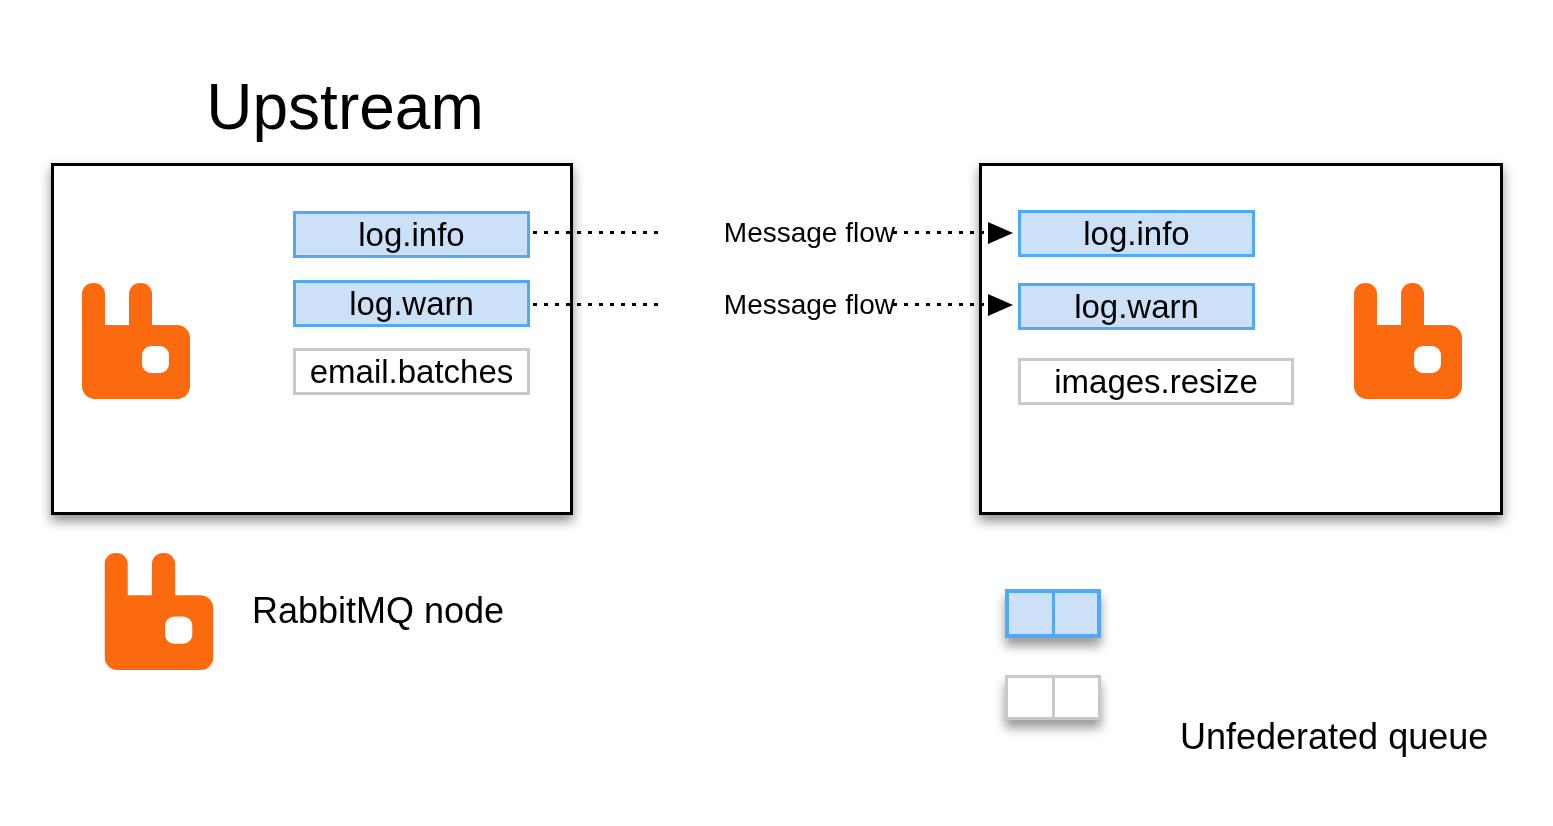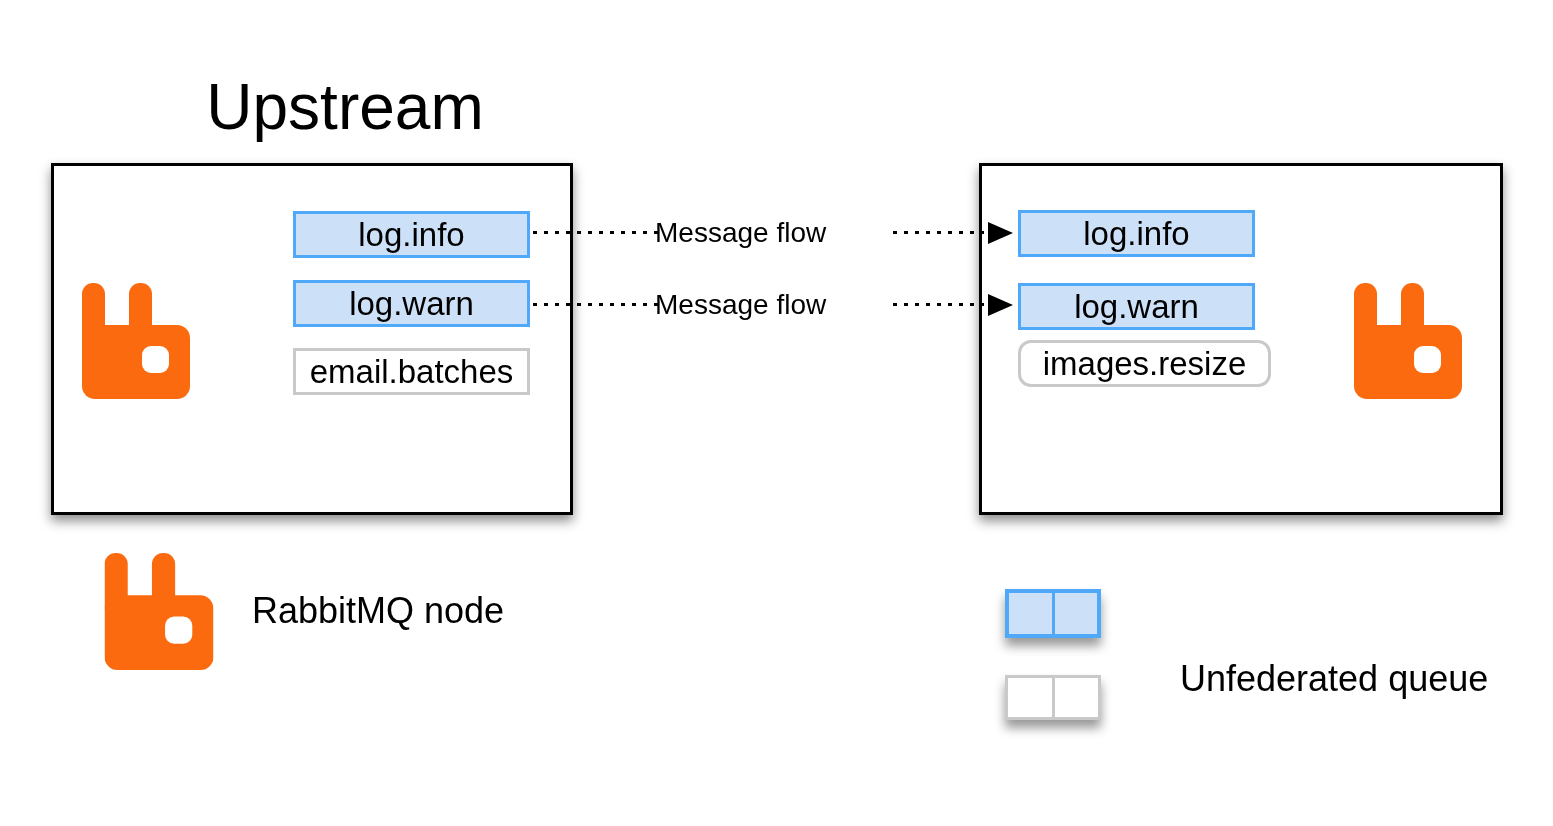--- a/index.html
+++ b/index.html
@@ -35,21 +35,21 @@
     position:absolute;left:0;top:0;right:0;bottom:0;
     display:flex;align-items:center;justify-content:center;
     font-size:33px;line-height:33px;white-space:nowrap;
   }
   
   .flow-line{
     height:3px;
     background:repeating-linear-gradient(90deg,var(--flow-color,#000) 0 4px,transparent 4px 11px);
   }
   .flow-label{
-    font-size:28px;line-height:32px;text-align:left;white-space:nowrap;
+    font-size:28px;line-height:32px;text-align:right;white-space:nowrap;
   }
   .arrowhead{
     width:0;height:0;
     border-left:25px solid var(--flow-color,#000);
     border-top:11px solid transparent;
     border-bottom:11px solid transparent;
   }
   
   .legend-text{font-size:36px;line-height:34px;white-space:nowrap;}
   .swatch{box-sizing:border-box;display:flex;}
@@ -143,21 +143,21 @@
 
     <div class="abs queue federated" style="left:36px;top:117px;width:237px;height:47px;">
       <span class="cell"></span>
         <span class="cell"></span>
         <span class="cell"></span>
         <span class="cell"></span>
         <span class="cell"></span>
       <span class="qlabel">log.warn</span>
     </div>
 
-    <div class="abs queue unfederated" style="left:36px;top:174px;width:253px;height:47px;border-radius:13px;">
+    <div class="abs queue unfederated" style="left:36px;top:192px;width:276px;height:47px;">
       <span class="cell"></span>
         <span class="cell"></span>
         <span class="cell"></span>
         <span class="cell"></span>
         <span class="cell"></span>
       <span class="qlabel">images.resize</span>
     </div>
   </div>
 
   <div class="abs flow-line" style="left:533px;top:231px;width:127px;"></div>
@@ -175,15 +175,15 @@
 
   <div class="abs swatch federated" style="left:1005px;top:589px;width:96px;height:49px;">
     <span class="cell"></span>
       <span class="cell"></span>
   </div>
 
   <div class="abs swatch unfederated" style="left:1005px;top:675px;width:96px;height:45px;">
     <span class="cell"></span>
       <span class="cell"></span>
   </div>
-  <div class="abs legend-text" style="left:1180px;top:662px;">Unfederated queue</div>
+  <div class="abs legend-text" style="left:1180px;top:720px;">Unfederated queue</div>
 
 </div>
 
 </body></html>

